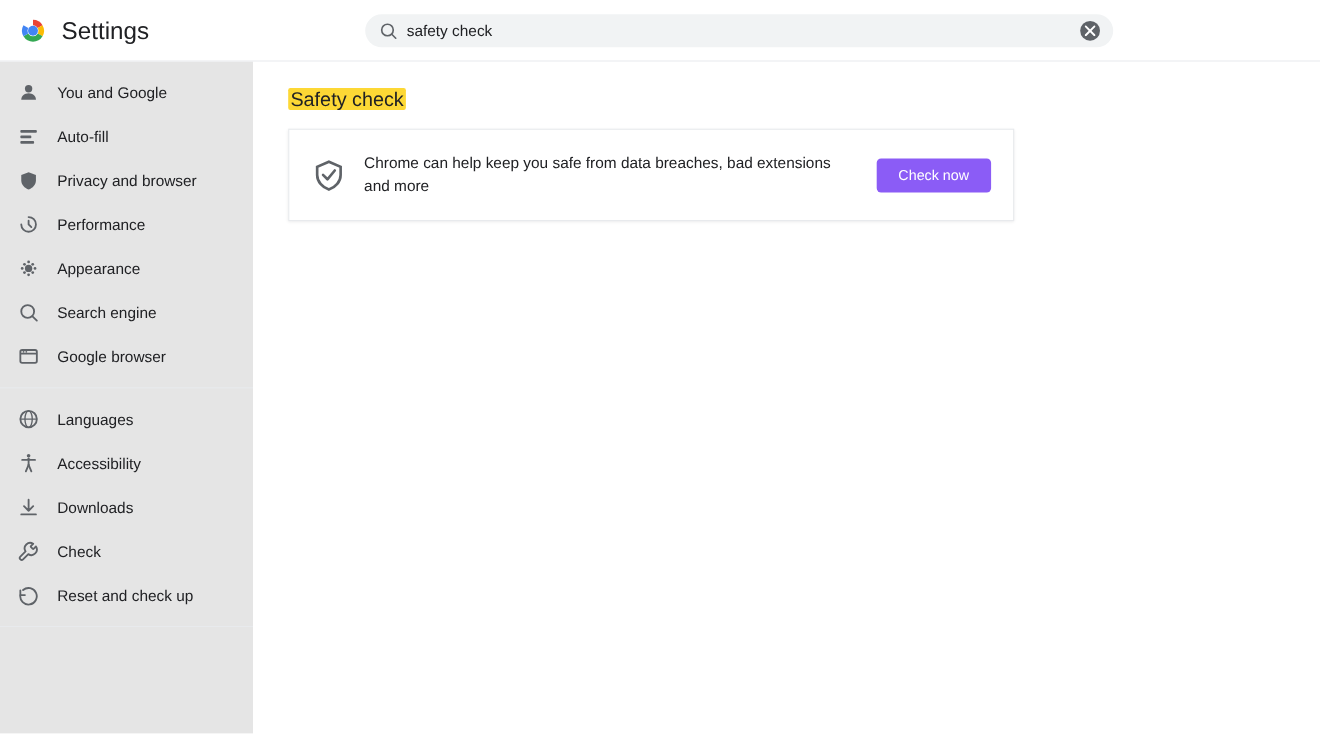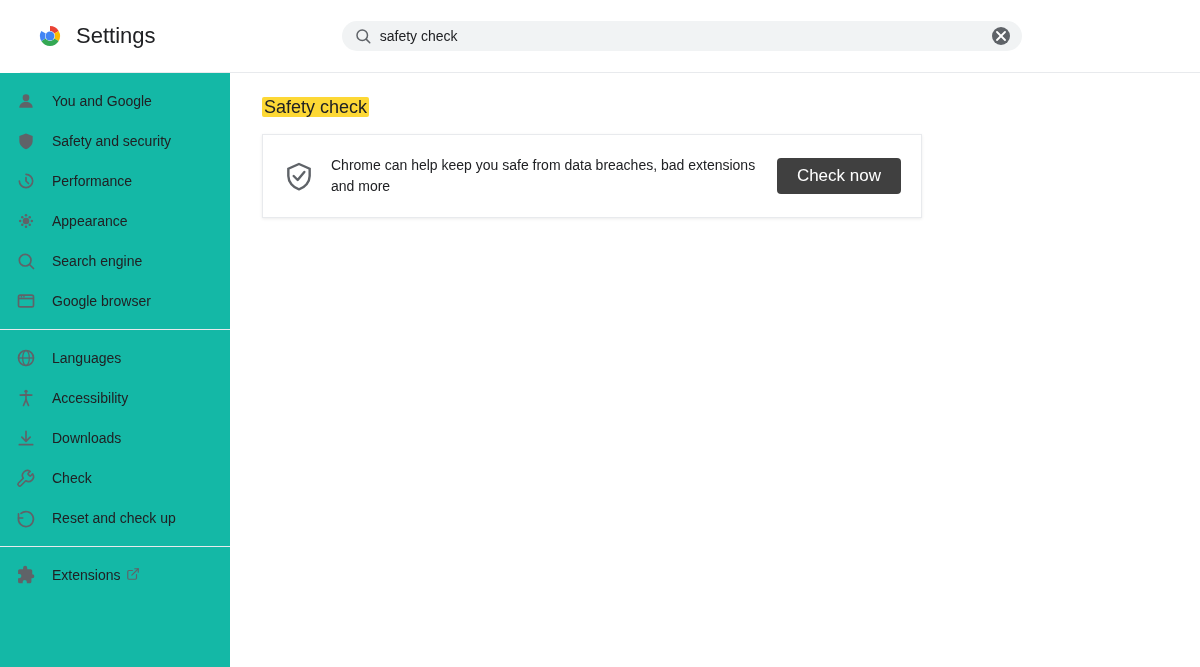--- a/index.html
+++ b/index.html
@@ -12,24 +12,23 @@
       width: 1200px;
       overflow: hidden;
     }
 
     
     .header {
       display: flex;
       align-items: center;
       padding: 8px 16px;
       background: #fff;
-      height: 73px;
+      height: 56px;
       border-bottom: 1px solid #e8eaed;
       flex-shrink: 0;
-      margin-left: 20px;
     }
     .chrome-logo {
       width: 28px;
       height: 28px;
       margin-right: 12px;
       flex-shrink: 0;
     }
     .header-title {
       font-size: 22px;
       color: #202124;
@@ -84,21 +83,21 @@
       flex: 1;
       overflow: hidden;
     }
 
     
     .sidebar {
       width: 230px;
       flex-shrink: 0;
       overflow-y: auto;
       overflow-x: hidden;
-      background: #14b8a6;
+      background: #e5e5e5;
       padding: 8px 0;
       position: relative;
     }
     .sidebar::-webkit-scrollbar {
       width: 8px;
     }
     .sidebar::-webkit-scrollbar-thumb {
       background: #bdc1c6;
       border-radius: 4px;
     }
@@ -179,26 +178,26 @@
       flex-shrink: 0;
       color: #5f6368;
     }
     .safety-card .card-text {
       flex: 1;
       font-size: 14px;
       color: #202124;
       line-height: 1.5;
     }
     .check-now-btn {
-      background: #404040;
+      background: #8b5cf6;
       color: #fff;
       border: none;
       border-radius: 4px;
       padding: 8px 20px;
-      font-size: 17px;
+      font-size: 13px;
       cursor: pointer;
       white-space: nowrap;
       margin-left: 16px;
       font-family: inherit;
     }
   </style>
 </head>
 <body>
 
 <div class="header">
@@ -244,28 +243,38 @@
     <div class="sidebar-item">
       <span class="icon">
         <svg width="20" height="20" viewBox="0 0 24 24" fill="none">
             <circle cx="12" cy="8" r="4" fill="#5f6368"></circle>
             <path d="M4 20c0-4 3.6-7 8-7s8 3 8 7" fill="#5f6368"></path>
           </svg>
       </span>
       <span class="label">You and Google</span>
     </div>
 
+    <div class="sidebar-item">
+      <span class="icon">
+        <svg width="20" height="20" viewBox="0 0 24 24" fill="#5f6368">
+            <rect x="3" y="5" width="18" height="3" rx="1"></rect>
+            <rect x="3" y="11" width="12" height="3" rx="1"></rect>
+            <rect x="3" y="17" width="15" height="3" rx="1"></rect>
+          </svg>
+      </span>
+      <span class="label">Auto-fill</span>
+    </div>
 
     <div class="sidebar-item">
       <span class="icon">
         <svg width="20" height="20" viewBox="0 0 24 24" fill="none">
             <path d="M12 3 L20 6 V12 C20 16.4 16.4 20.4 12 21.8 C7.6 20.4 4 16.4 4 12 V6 Z" fill="#5f6368"></path>
           </svg>
       </span>
-      <span class="label">Safety and security</span>
+      <span class="label">Privacy and browser</span>
     </div>
 
     <div class="sidebar-item">
       <span class="icon">
         <svg width="20" height="20" viewBox="0 0 24 24" fill="none">
             <path d="M12 4 A8 8 0 1 1 4 12" stroke="#5f6368" stroke-width="2" stroke-linecap="round"></path>
             <polyline points="12,8 12,12 15,15" stroke="#5f6368" stroke-width="2" stroke-linecap="round"></polyline>
           </svg>
       </span>
       <span class="label">Performance</span>
@@ -362,35 +371,20 @@
         <svg width="20" height="20" viewBox="0 0 24 24" fill="none">
             <path d="M3 12 A9 9 0 1 0 6 6.5" stroke="#5f6368" stroke-width="2" stroke-linecap="round"></path>
             <polyline points="3,7 3,12 8,12" stroke="#5f6368" stroke-width="2" stroke-linecap="round" stroke-linejoin="round"></polyline>
           </svg>
       </span>
       <span class="label">Reset and check up</span>
     </div>
 
     <div class="sidebar-divider"></div>
 
-    <div class="sidebar-item">
-      <span class="icon">
-        <svg width="20" height="20" viewBox="0 0 24 24" fill="none">
-            <path d="M20.5 11h-1V7a2 2 0 00-2-2h-4V3.5a2.5 2.5 0 00-5 0V5H4.5a2 2 0 00-2 2v3.8H4a2.5 2.5 0 010 5H2.5V20a2 2 0 002 2H8v-1.5a2.5 2.5 0 015 0V22h3.5a2 2 0 002-2v-4h1a2.5 2.5 0 000-5z" fill="#5f6368"></path>
-          </svg>
-      </span>
-      <span class="label">Extensions</span>
-      <span class="external-icon">
-        <svg width="14" height="14" viewBox="0 0 24 24" fill="none">
-            <path d="M18 13v6a2 2 0 01-2 2H5a2 2 0 01-2-2V8a2 2 0 012-2h6" stroke="#5f6368" stroke-width="2" stroke-linecap="round"></path>
-            <polyline points="15,3 21,3 21,9" stroke="#5f6368" stroke-width="2" stroke-linecap="round" stroke-linejoin="round"></polyline>
-            <line x1="10" y1="14" x2="21" y2="3" stroke="#5f6368" stroke-width="2" stroke-linecap="round"></line>
-          </svg>
-      </span>
-    </div>
 
     <div class="sidebar-item">
       
       
     </div>
 
   </div>
 
   <div class="content">
     <h2 class="section-title">

